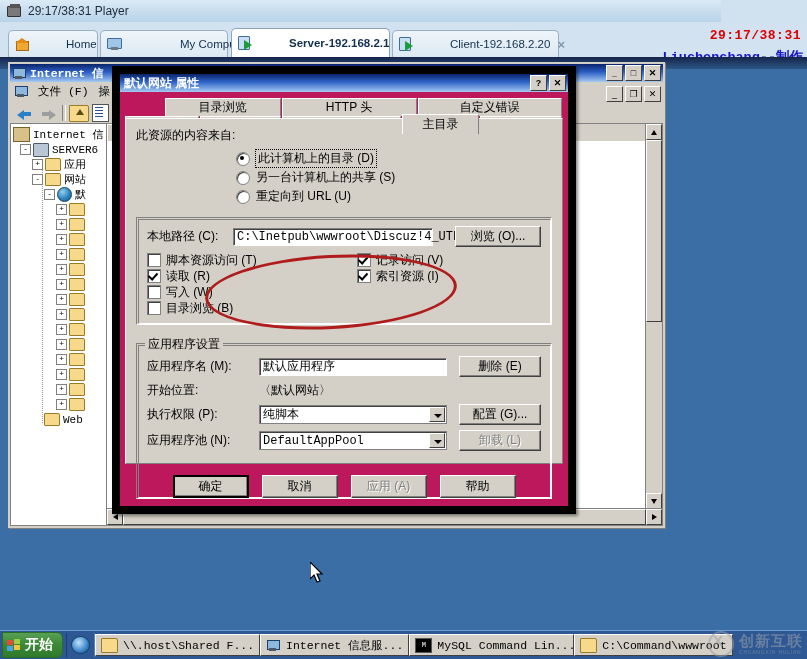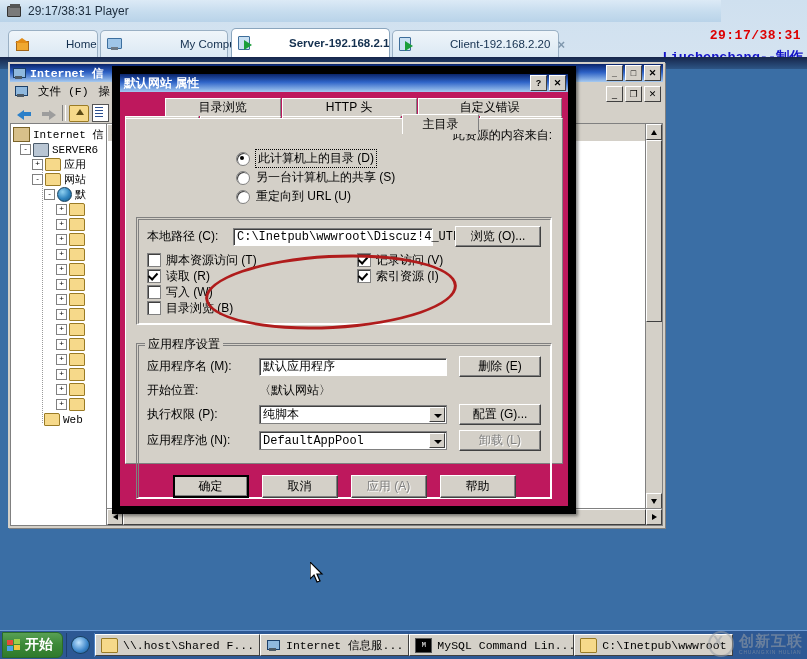--- a/index.html
+++ b/index.html
@@ -281,21 +281,21 @@
   .dtab.active{
     background:#d4d0c8;height:20px;margin-top:-2px;position:relative;z-index:3;
     border-left-color:#fff;border-top-color:#fff;font-weight:normal;
     box-shadow:inset 0 0 0 0 #000;
   }
   #dlg-page{
     position:absolute;left:5px;top:44px;right:5px;bottom:42px;
     background:#d4d0c8;border:1px solid #fff;border-right-color:#808080;
     border-bottom-color:#808080;box-sizing:border-box;padding:8px 10px;
   }
-  .sect-title{font-size:12px;margin-bottom:6px;text-align:right;}
+  .sect-title{font-size:12px;margin-bottom:6px;}
   .radio-row{display:flex;align-items:center;margin:2px 0 2px 100px;font-size:12px;}
   .radio{
     width:12px;height:12px;border-radius:50%;background:#fff;
     border:1px solid #808080;box-shadow:inset 1px 1px 0 #404040;
     margin-right:6px;position:relative;flex:0 0 auto;
   }
   .radio.on:after{
     content:"";position:absolute;left:3px;top:3px;width:4px;height:4px;
     border-radius:50%;background:#000;
   }
@@ -768,21 +768,21 @@
     <div class="tbtask">
       <span class="ticon ico-iis"></span>
       <span>Internet 信息服...</span>
     </div>
     <div class="tbtask">
       <span class="ticon mysql-ico">M</span>
       <span>MySQL Command Lin...</span>
     </div>
     <div class="tbtask">
       <span class="ticon folder-ico"></span>
-      <span>C:\Inetpub\wwwroot</span>
+      <span>C:\Command\wwwroot</span>
     </div>
   </div>
 
   <div id="watermark">
     <span id="wm-circle"></span>
     <span id="wm-text">
       <div id="wm-cn">创新互联</div>
       <div id="wm-en">CHUANGXIN HULIAN</div>
     </span>
   </div>

